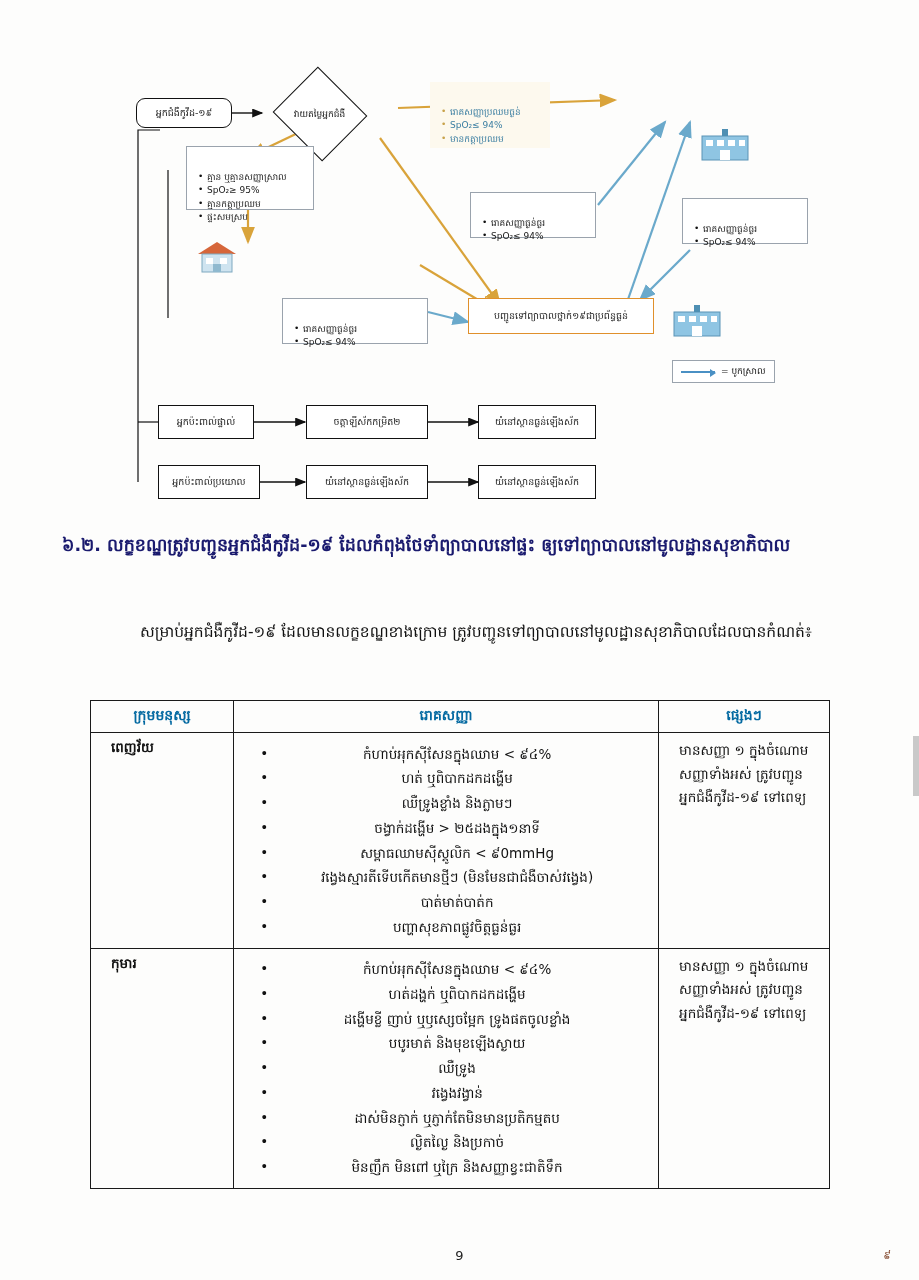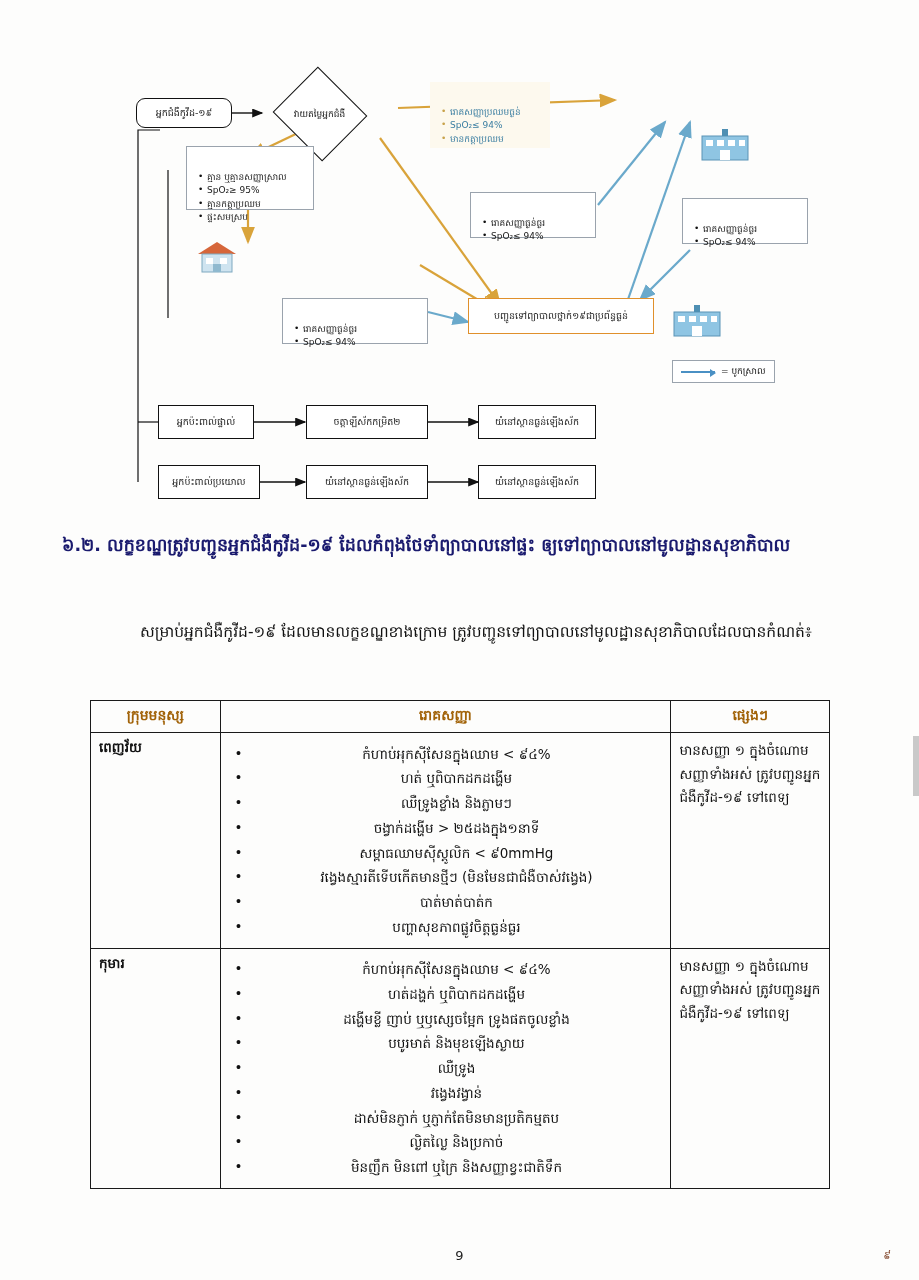--- a/index.html
+++ b/index.html
@@ -156,24 +156,24 @@
     position: absolute;
     left: 90px;
     top: 700px;
     width: 740px;
     border-collapse: collapse;
     font-size: 13.5px;
   }
   table.crit th, table.crit td {
     border: 1.3px solid #1a1a1a;
     vertical-align: top;
-    padding: 6px 8px;
+    padding: 6px 20px;
   }
   table.crit th {
-    color: #a16207;
+    color: #0369a1;
     font-weight: bold;
     text-align: center;
     font-size: 14px;
     padding: 5px 4px;
   }
   table.crit td.cat {
     width: 120px;
     font-weight: bold;
     white-space: nowrap;
   }

